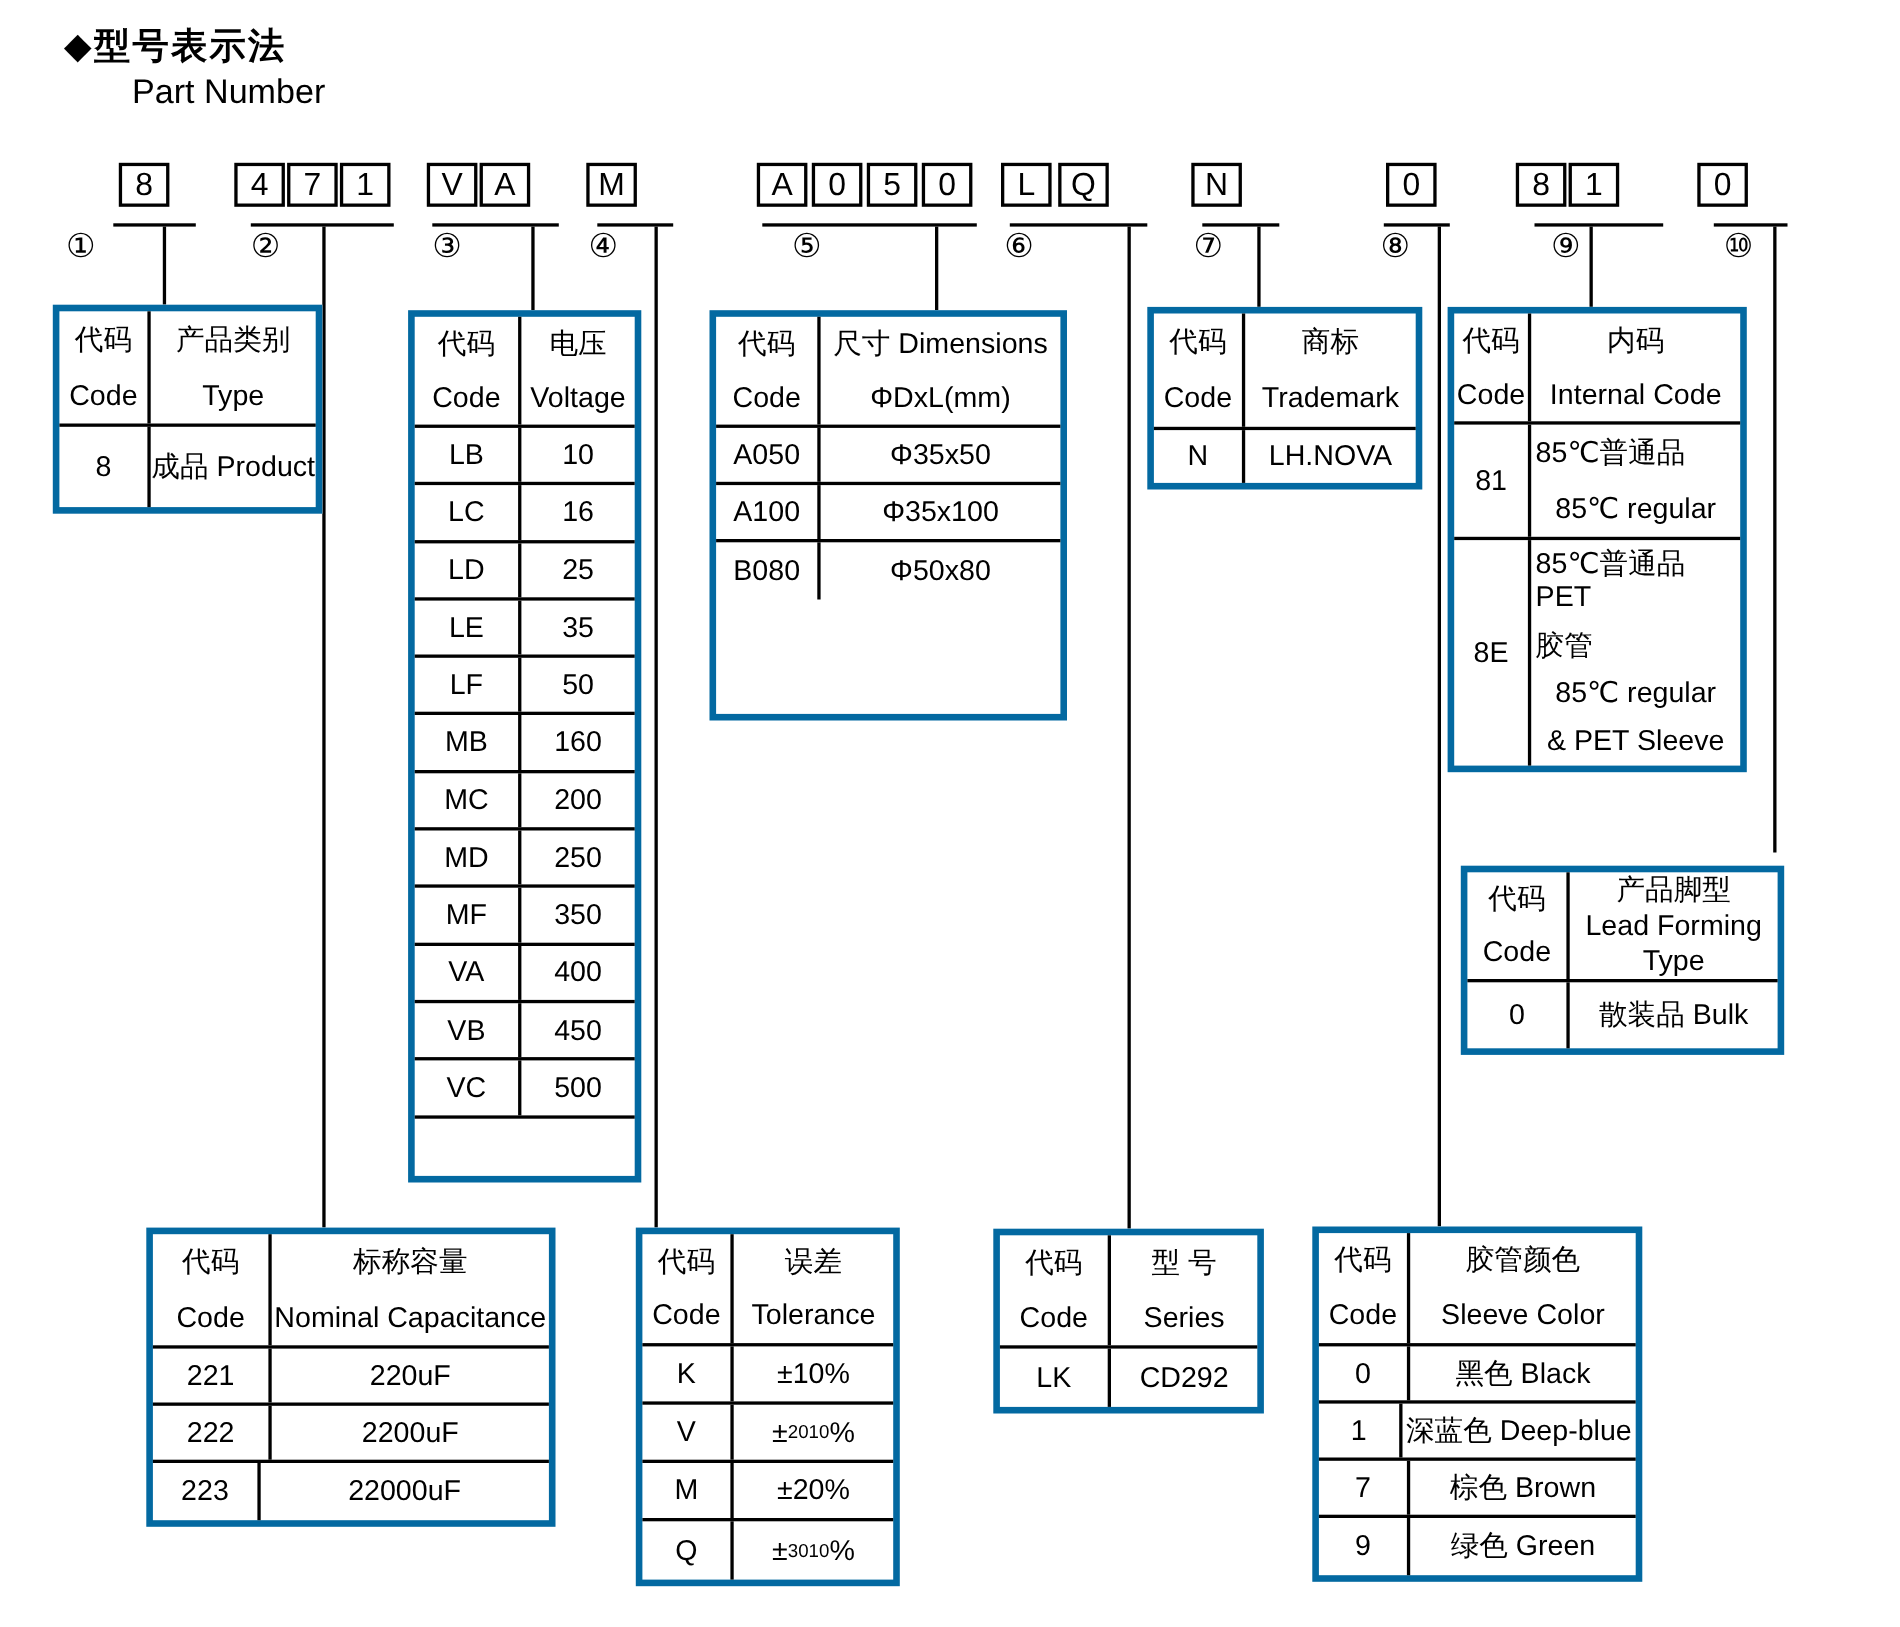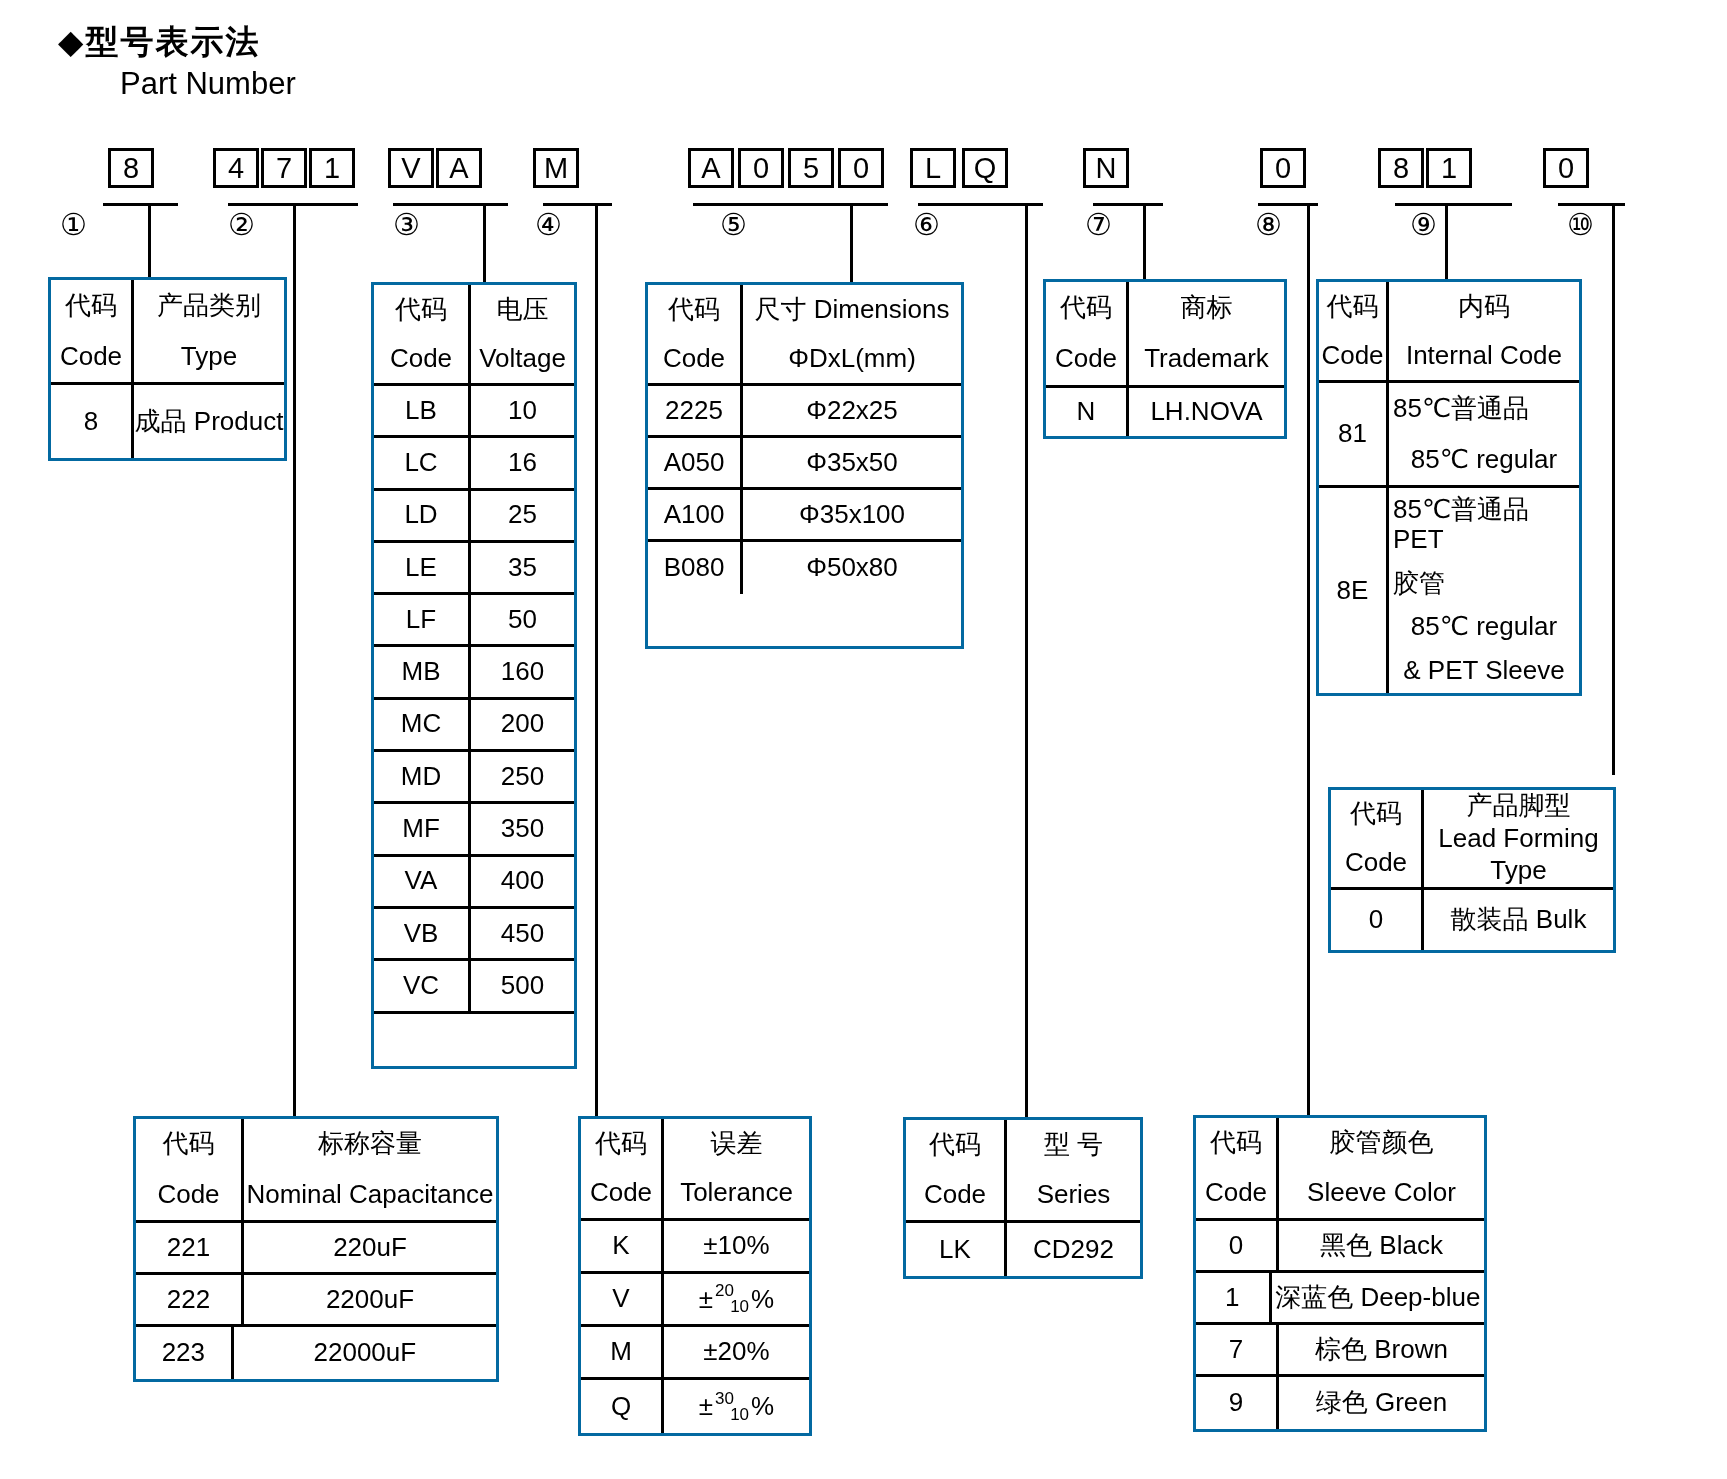--- a/index.html
+++ b/index.html
@@ -5,29 +5,29 @@
   html,body{margin:0;padding:0;background:#ffffff;}
   body{font-family:"Liberation Sans","DejaVu Sans",sans-serif;color:#000;}
   #canvas{position:relative;width:1727px;height:1479px;background:#fff;overflow:hidden;}
   .title-zh{position:absolute;left:58px;top:20px;font-size:33px;font-weight:bold;letter-spacing:2px;}
   .title-en{position:absolute;left:120px;top:66px;font-size:31px;}
   .pn-box{position:absolute;width:46px;height:40px;border:3px solid #000;box-sizing:border-box;
           display:flex;align-items:center;justify-content:center;font-size:29px;background:#fff;}
   .underline{position:absolute;height:3px;background:#000;}
   .marker{position:absolute;font-size:30px;line-height:30px;}
   .vline{position:absolute;width:3px;background:#000;}
-  .tbl{position:absolute;border:3px solid #0369a1;box-sizing:content-box;background:#fff;}
+  .tbl{position:absolute;border:6px solid #0369a1;box-sizing:content-box;background:#fff;}
   .trow{display:flex;box-sizing:border-box;}
   .tcell{box-sizing:border-box;display:flex;flex-direction:column;justify-content:space-around;
          align-items:center;font-size:26px;overflow:hidden;}
   .tcell.vdiv{border-right:3px solid #000;}
   .hline{width:100%;text-align:center;line-height:1.15;}
   .cline{width:100%;line-height:1.15;box-sizing:border-box;}
   .valwrap{display:flex;align-items:center;justify-content:center;}
-  .ss{display:inline-flex;flex-direction:column;justify-content:center;width:34px;margin:0 2px;}
+  .ss{display:inline-flex;flex-direction:row;justify-content:center;width:34px;margin:0 2px;}
   .ss i{font-style:normal;font-size:17px;line-height:16px;}
   .ss i:first-child{align-self:flex-start;}
   .ss i:last-child{align-self:flex-end;}
 </style>
 </head>
 <body>
 
 <div id="canvas">
   <div class="title-zh">◆型号表示法</div>
   <div class="title-en">Part Number</div>
@@ -213,28 +213,20 @@
           <div class="hline">代码</div>
           <div class="hline">Code</div>
         </div>
         <div class="tcell" style="width: 218px;">
           <div class="hline">尺寸 Dimensions</div>
           <div class="hline">ΦDxL(mm)</div>
         </div>
       </div>
       <div class="trow" style="height: 52px; box-sizing: border-box; border-bottom: 3px solid rgb(0, 0, 0);">
         <div class="tcell vdiv" style="width: 95px;">
-          <div class="hline">2225</div>
-        </div>
-        <div class="tcell" style="width: 218px;">
-          <div class="hline">Φ22x25</div>
-        </div>
-      </div>
-      <div class="trow" style="height: 52px; box-sizing: border-box; border-bottom: 3px solid rgb(0, 0, 0);">
-        <div class="tcell vdiv" style="width: 95px;">
           <div class="hline">A050</div>
         </div>
         <div class="tcell" style="width: 218px;">
           <div class="hline">Φ35x50</div>
         </div>
       </div>
       <div class="trow" style="height: 52px; box-sizing: border-box; border-bottom: 3px solid rgb(0, 0, 0);">
         <div class="tcell vdiv" style="width: 95px;">
           <div class="hline">A100</div>
         </div>

